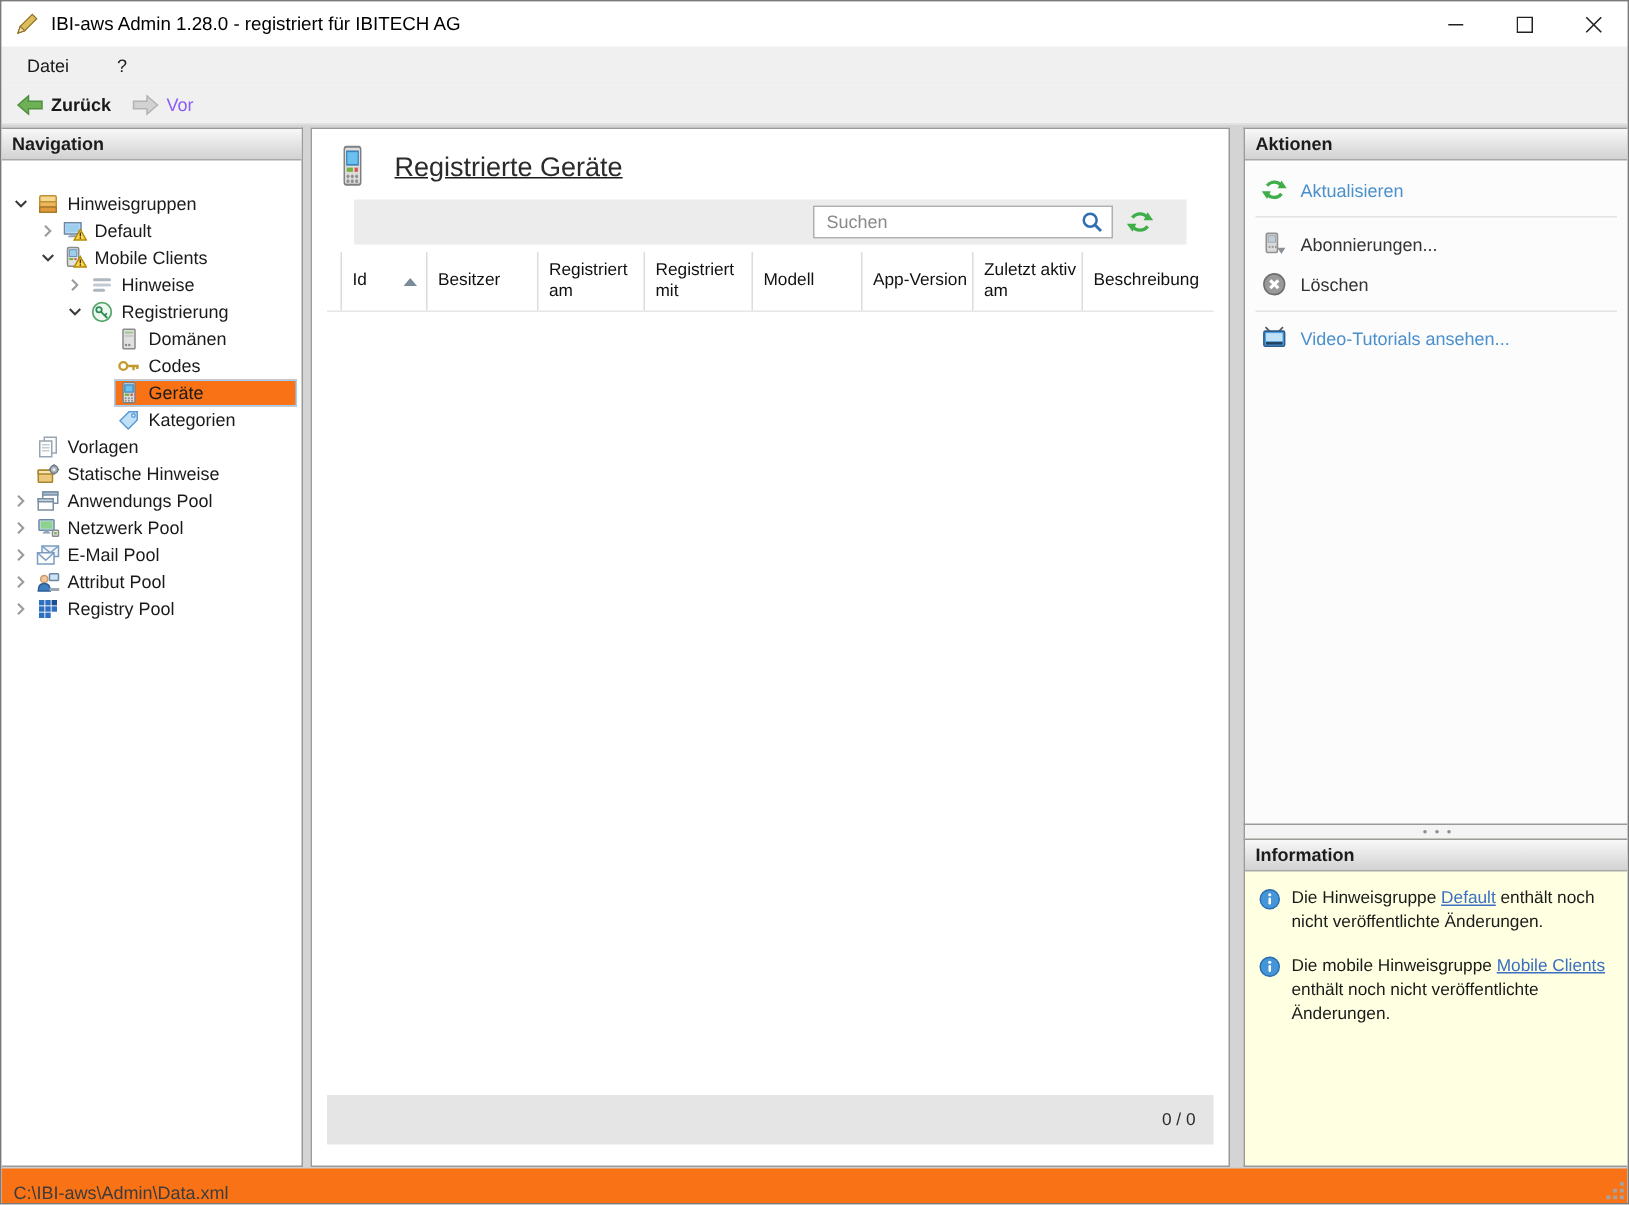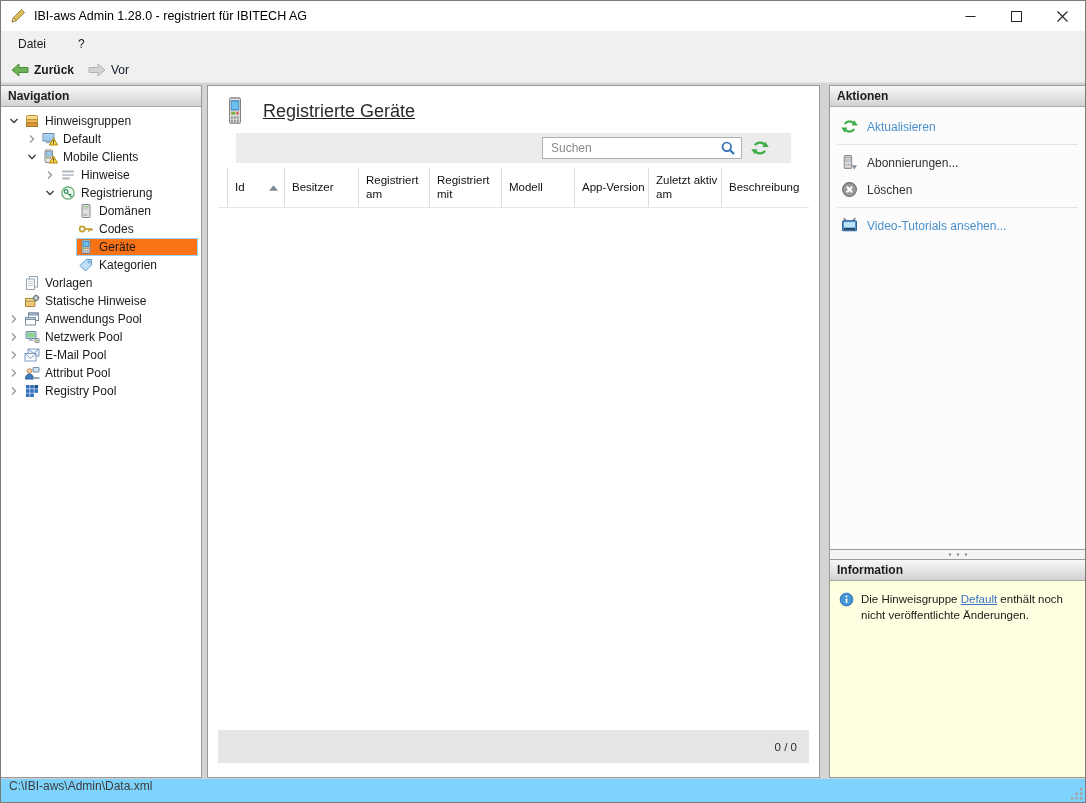--- a/index.html
+++ b/index.html
@@ -14,30 +14,30 @@
   .win-title { font-size:12.5px; color:#000; white-space:nowrap; }
   .win-controls { margin-left:auto; display:flex; height:30px; }
   .win-btn { width:46px; height:30px; display:flex; align-items:center; justify-content:center; }
 
   
   .menubar { height:26px; flex:none; background:#f0f0f0; display:flex; align-items:center; padding-left:7px; }
   .menu-item { padding:4px 10px; cursor:default; }
   .toolbar { height:26px; flex:none; background:#f0f0f0; display:flex; align-items:center; padding-left:4px; border-bottom:1px solid #e2e2e2; }
   .tool-btn { display:flex; align-items:center; gap:5px; padding:2px 8px 2px 6px; }
   .tool-btn .tb-label { font-weight:bold; color:#1a1a1a; }
-  .tool-btn.disabled .tb-label { font-weight:normal; color:#0f172a; }
+  .tool-btn.disabled .tb-label { font-weight:normal; color:#8b5cf6; }
 
   
   .content { flex:1; background:#d4d4d4; display:flex; padding-top:2px; overflow:hidden; }
 
   .panel-header { height:21px; flex:none; background:linear-gradient(#f8f8f8,#d2d2d2); border-bottom:1px solid #a9a9a9; font-weight:bold; font-size:12px; color:#1c1c1c; padding:3px 0 0 7px; }
 
   
   .nav-panel { width:201px; flex:none; border:1px solid #9a9a9a; border-left:none; background:#fff; display:flex; flex-direction:column; }
-  .tree { padding-top:5px; flex:1; overflow:hidden; }
+  .tree { padding-top:20px; flex:1; overflow:hidden; }
   .trow { display:flex; align-items:center; height:18px; white-space:nowrap; }
   .d0 { padding-left:4px; } .d1 { padding-left:22px; } .d2 { padding-left:40px; } .d3 { padding-left:58px; }
   .chev { width:17px; height:16px; flex:none; display:flex; align-items:center; justify-content:center; }
   .hl { display:flex; align-items:center; flex:1; margin-right:3px; padding:0 1px; border:1px solid transparent; }
   .trow.selected .hl { background:#f97316; border:1px solid #99d1ff; }
   .ti { width:17px; height:16px; flex:none; margin-right:4px; }
   .tl { padding:1px 3px 1px 0; }
 
   
   .main-panel { flex:1; margin:0 9px 0 5px; border:1px solid #9a9a9a; background:#fff; display:flex; flex-direction:column; padding-bottom:10px; overflow:hidden; }
@@ -68,21 +68,21 @@
   .action-row.link .action-label { color:#4a90cd; }
   .action-sep { border-top:1px solid #e3e3e3; margin:4px 7px; }
   .splitter { height:9px; flex:none; background:#f4f4f4; border-left:1px solid #9a9a9a; display:flex; align-items:center; justify-content:center; }
   .info-panel { flex:1; border:1px solid #9a9a9a; border-right:none; background:#ffffe1; display:flex; flex-direction:column; overflow:hidden; }
   .info-body { flex:1; padding:10px 8px 8px 9px; }
   .info-item { display:flex; gap:7px; margin-bottom:13px; font-size:11.5px; line-height:1.4; color:#1a1a1a; }
   .info-item .i-icon { width:15px; height:15px; flex:none; margin-top:1px; }
   .info-link { color:#3a6fc4; text-decoration:underline; cursor:pointer; }
 
   
-  .statusbar { height:24px; flex:none; background:#7dd3fc; border-top:1px solid #cfcfcf; display:flex; align-items:flex-start; padding:0 6px 0 8px; color:#3c3c3c; position:relative; }
+  .statusbar { height:24px; flex:none; background:#f97316; border-top:1px solid #cfcfcf; display:flex; align-items:flex-end; padding:0 6px 0 8px; color:#3c3c3c; position:relative; }
   .grip { position:absolute; right:2px; bottom:2px; }
 
   svg { display:block; }
 </style>
 </head>
 <body>
 
 <div class="window">
 
   <div class="titlebar">
@@ -606,20 +606,30 @@
             <span class="i-icon">
               <svg viewBox="0 0 16 16" width="15" height="15">
                   <circle cx="8" cy="8" r="6.8" fill="#4596d8" stroke="#2a6db3"></circle>
                   <circle cx="8" cy="4.8" r="1.1" fill="#fff"></circle>
                   <rect x="7.1" y="6.8" width="1.8" height="5" rx="0.9" fill="#fff"></rect>
                 </svg>
             </span>
             <span><span>Die Hinweisgruppe </span><span class="info-link">Default</span><span> enthält noch nicht veröffentlichte Änderungen.</span></span>
           </div>
 
+          <div class="info-item">
+            <span class="i-icon">
+              <svg viewBox="0 0 16 16" width="15" height="15">
+                  <circle cx="8" cy="8" r="6.8" fill="#4596d8" stroke="#2a6db3"></circle>
+                  <circle cx="8" cy="4.8" r="1.1" fill="#fff"></circle>
+                  <rect x="7.1" y="6.8" width="1.8" height="5" rx="0.9" fill="#fff"></rect>
+                </svg>
+            </span>
+            <span><span>Die mobile Hinweisgruppe </span><span class="info-link">Mobile Clients</span><span> enthält noch nicht veröffentlichte Änderungen.</span></span>
+          </div>
 
         </div>
       </div>
 
     </div>
   </div>
 
   <div class="statusbar">
     <span>C:\IBI-aws\Admin\Data.xml</span>
     <span class="grip">

